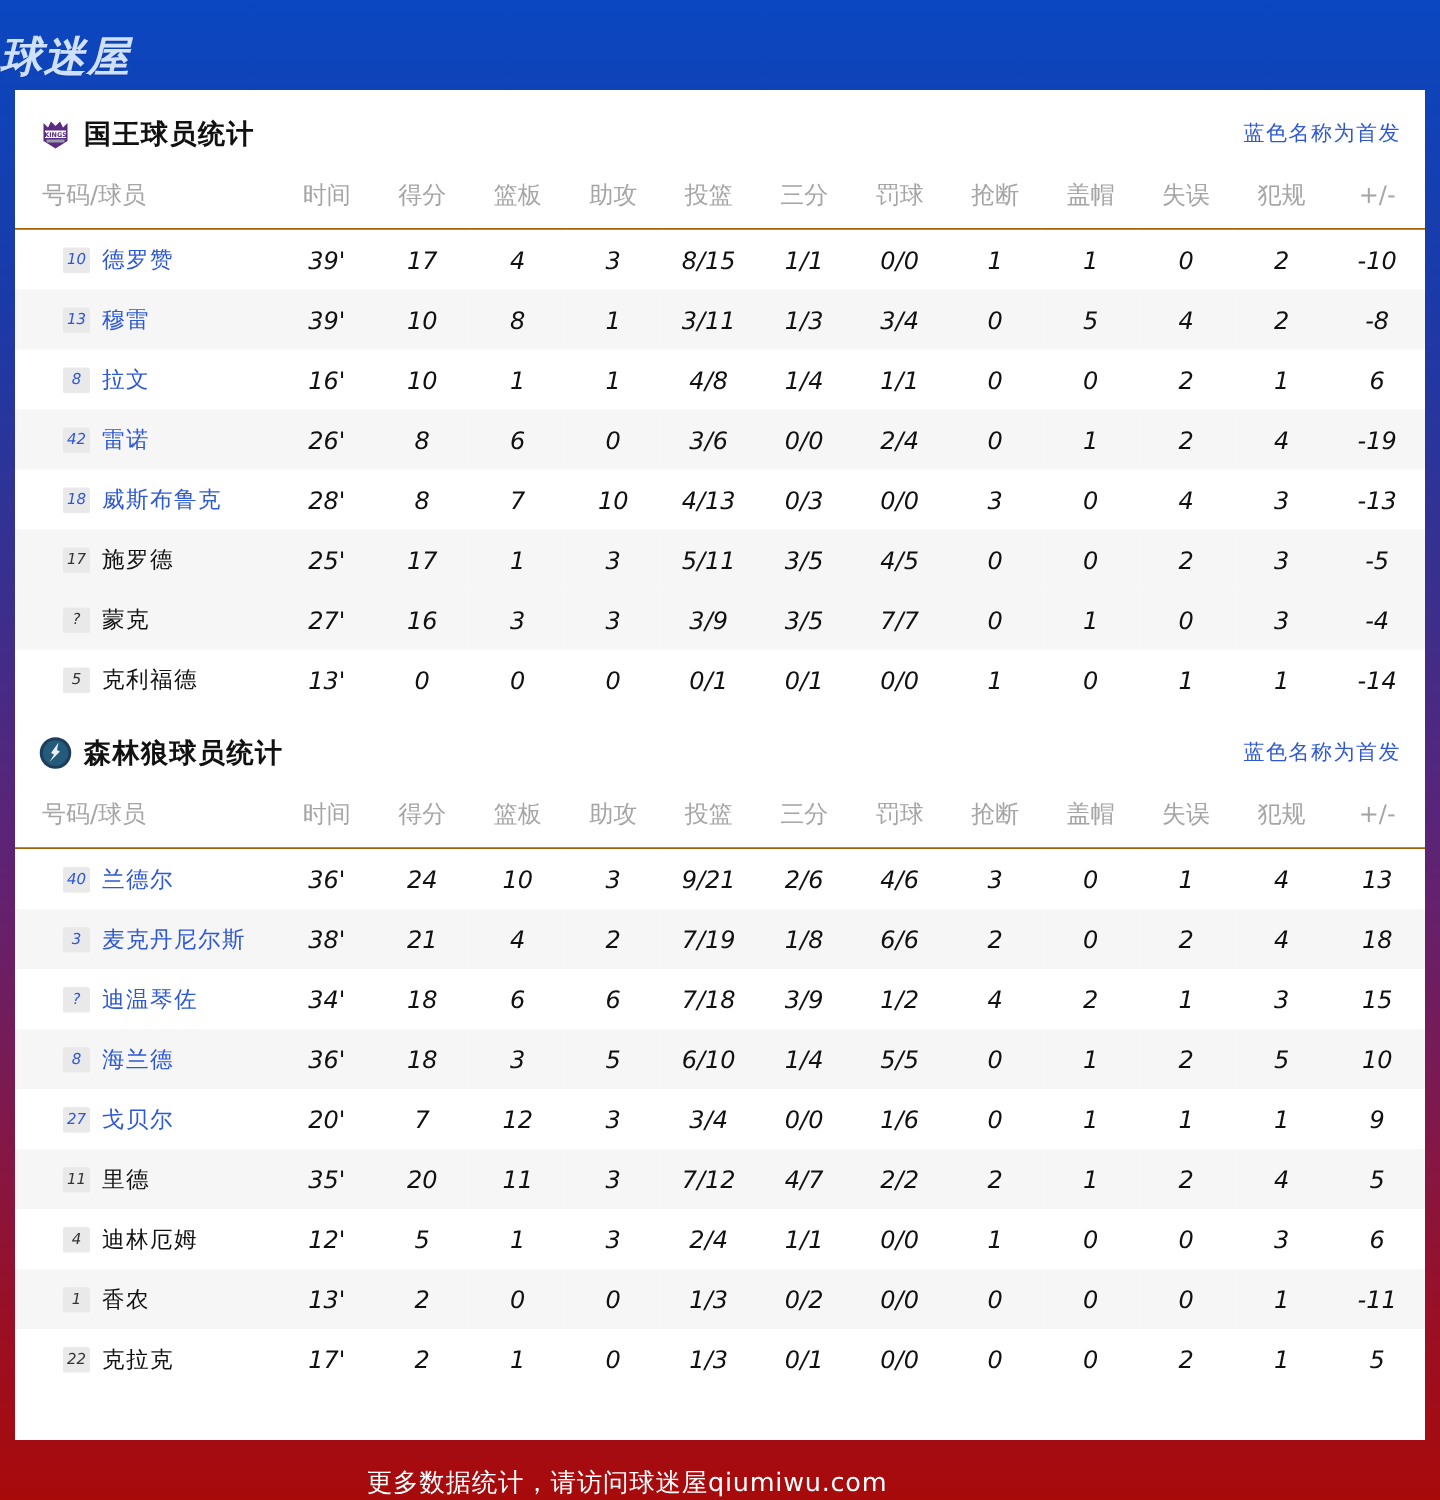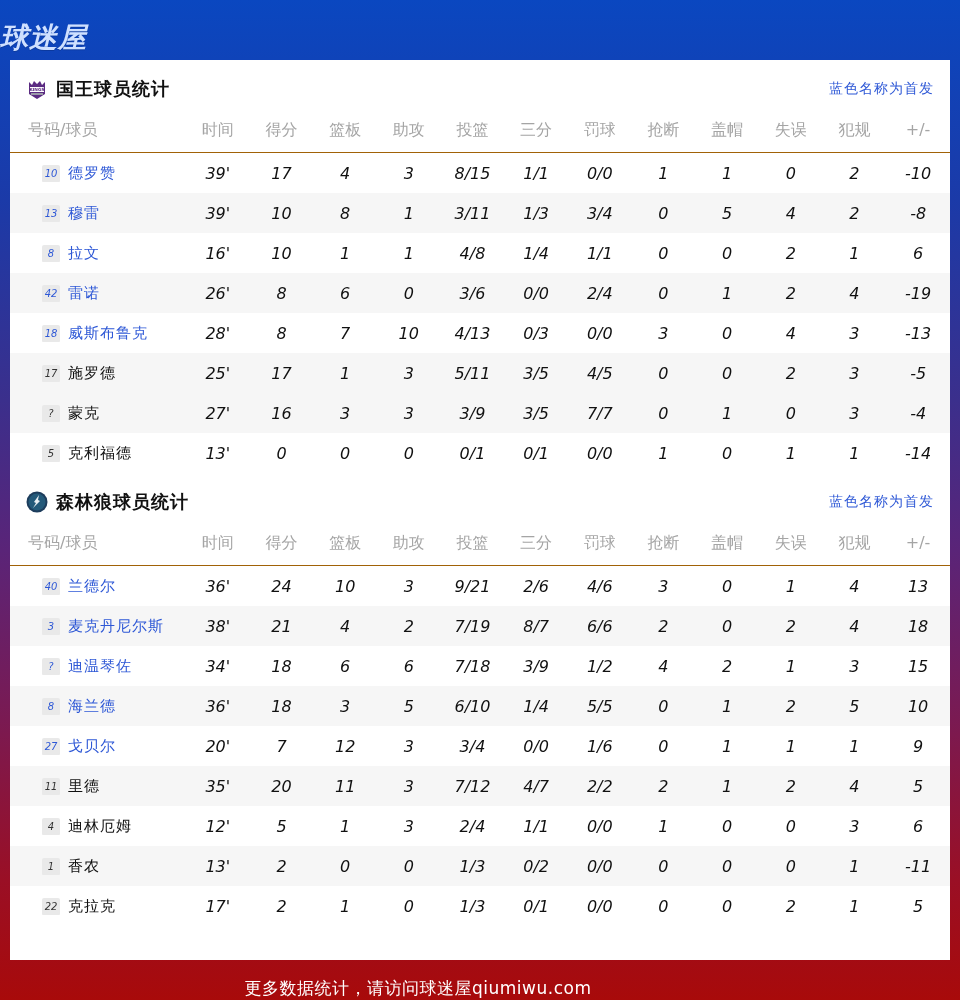--- a/index.html
+++ b/index.html
@@ -303,21 +303,21 @@
             <td>4</td>
             <td>13</td>
           </tr>
           <tr class="alt">
             <td class="player"><span class="num starter">3</span><span class="pname starter">麦克丹尼尔斯</span></td>
             <td>38'</td>
             <td>21</td>
             <td>4</td>
             <td>2</td>
             <td>7/19</td>
-            <td>8/7</td>
+            <td>1/8</td>
             <td>6/6</td>
             <td>2</td>
             <td>0</td>
             <td>2</td>
             <td>4</td>
             <td>18</td>
           </tr>
           <tr>
             <td class="player"><span class="num starter">?</span><span class="pname starter">迪温琴佐</span></td>
             <td>34'</td>

